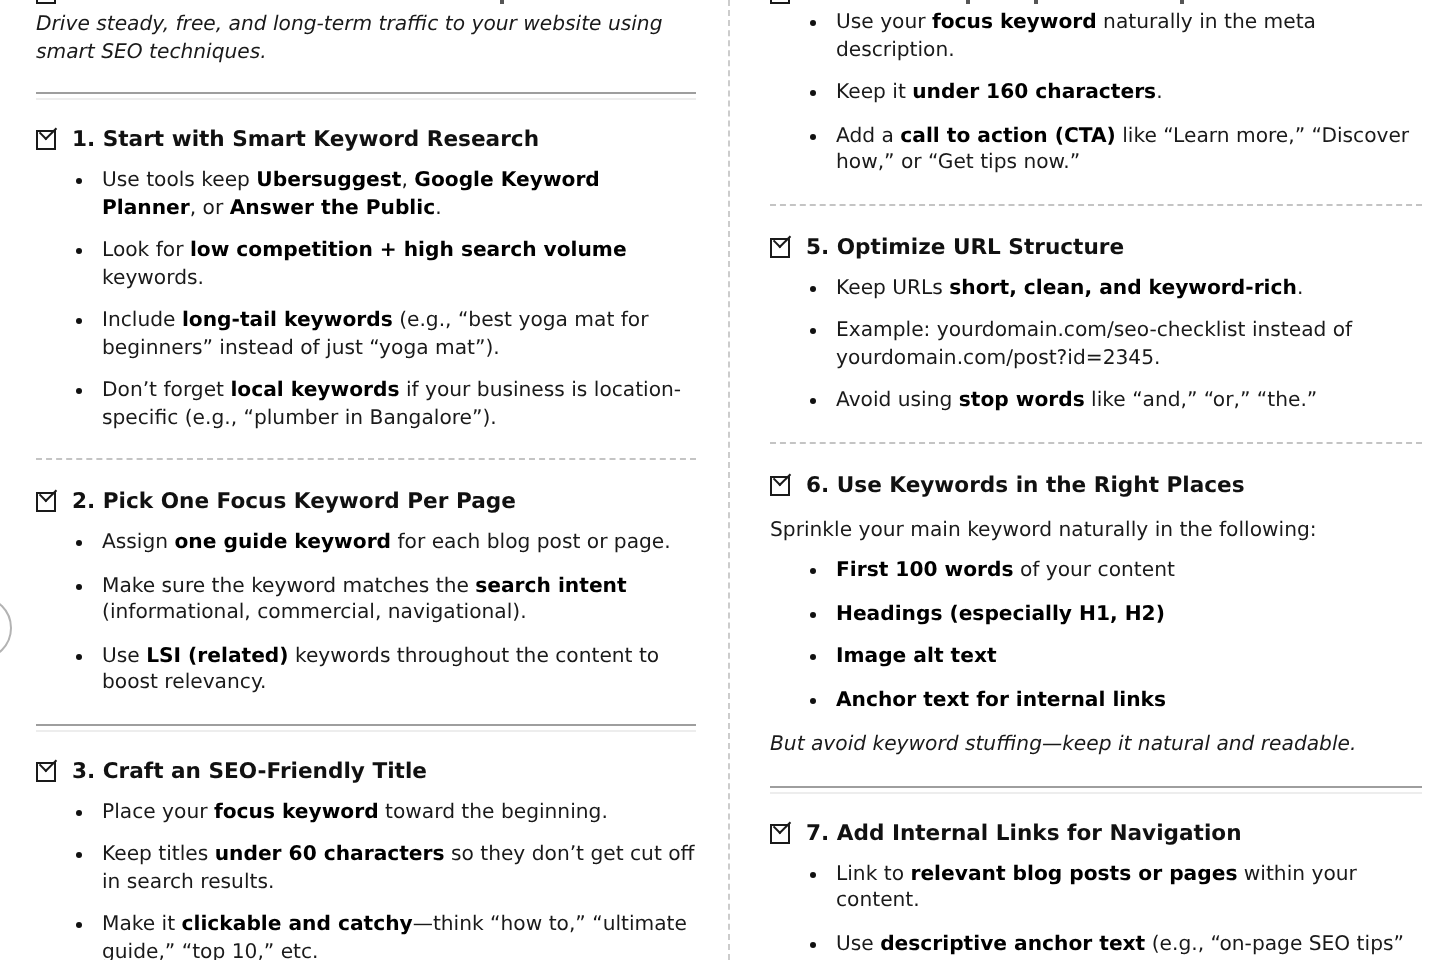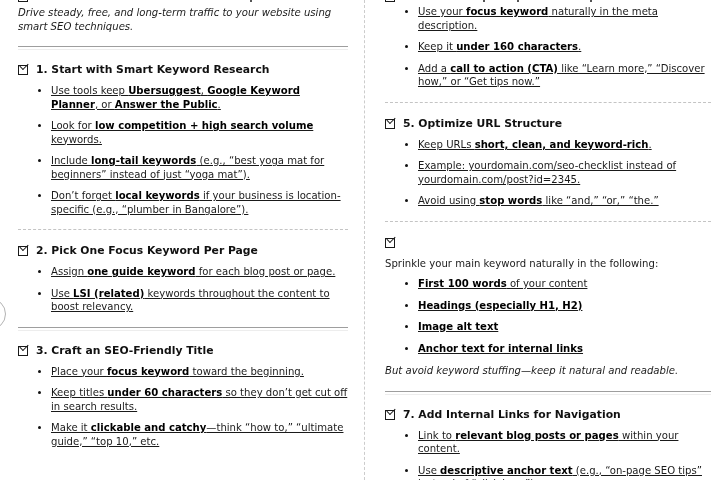--- a/index.html
+++ b/index.html
@@ -18,21 +18,21 @@
   .desc{position:absolute;width:2px;height:2px;background:#555;}
   
   .cb{position:relative;display:inline-block;flex:0 0 auto;width:8px;height:8px;border:1.5px solid #1a1a1a;margin-top:2px;background:#fff;}
   .cb::after{content:"";position:absolute;left:1px;top:-3px;width:7px;height:4px;
     border-left:1.7px solid #1a1a1a;border-bottom:1.7px solid #1a1a1a;transform:rotate(-45deg);}
   .intro{margin:6px 0 0;font-style:italic;}
   .hr{border:none;margin:13px 0;}
   .hr.solid{height:2px;border-top:1px solid #9e9e9e;border-bottom:1px solid #ededed;}
   .hr.dashed{height:1px;border-top:1px dashed #c4c4c4;}
   .sec-h{display:flex;gap:8px;align-items:flex-start;font-weight:bold;font-size:10.8px;line-height:14px;color:#111;}
-  .blts{margin:7px 0 0;padding:0 0 0 33px;list-style:none;text-decoration:underline;}
+  .blts{margin:7px 0 0;padding:0 0 0 33px;list-style:none;}
   .blts.first{margin-top:5px;}
   .blts li{position:relative;margin:0 0 8px;}
   .blts li::before{content:"";position:absolute;left:-13px;top:5px;width:3px;height:3px;border-radius:50%;background:#111;}
   .lead{margin:9px 0 0;}
   .note{margin:9px 0 0;font-style:italic;}
   b{color:#000;}
 </style>
 </head>
 <body>
 
@@ -65,20 +65,21 @@
 
     <hr class="hr dashed">
 
     <div>
       <div class="sec-h">
         <span class="cb"></span>
         <span>2. Pick One Focus Keyword Per Page</span>
       </div>
       <ul class="blts">
         <li><span>Assign </span><b>one guide keyword</b><span> for each blog post or page.</span></li>
+        <li><span>Make sure the keyword matches the </span><b>search intent</b><span> (informational, commercial, navigational).</span></li>
         <li><span>Use </span><b>LSI (related)</b><span> keywords throughout the content to boost relevancy.</span></li>
       </ul>
     </div>
 
     <hr class="hr solid">
 
     <div>
       <div class="sec-h">
         <span class="cb"></span>
         <span>3. Craft an SEO-Friendly Title</span>
@@ -119,20 +120,21 @@
         <li><span>Example: yourdomain.com/seo-checklist instead of yourdomain.com/post?id=2345.</span></li>
         <li><span>Avoid using </span><b>stop words</b><span> like “and,” “or,” “the.”</span></li>
       </ul>
     </div>
 
     <hr class="hr dashed">
 
     <div>
       <div class="sec-h">
         <span class="cb"></span>
+        <span>6. Use Keywords in the Right Places</span>
       </div>
       <p class="lead">Sprinkle your main keyword naturally in the following:</p>
       <ul class="blts">
         <li><span></span><b>First 100 words</b><span> of your content</span></li>
         <li><span></span><b>Headings (especially H1, H2)</b></li>
         <li><span></span><b>Image alt text</b></li>
         <li><span></span><b>Anchor text for internal links</b></li>
       </ul>
       <p class="note">But avoid keyword stuffing—keep it natural and readable.</p>
     </div>

